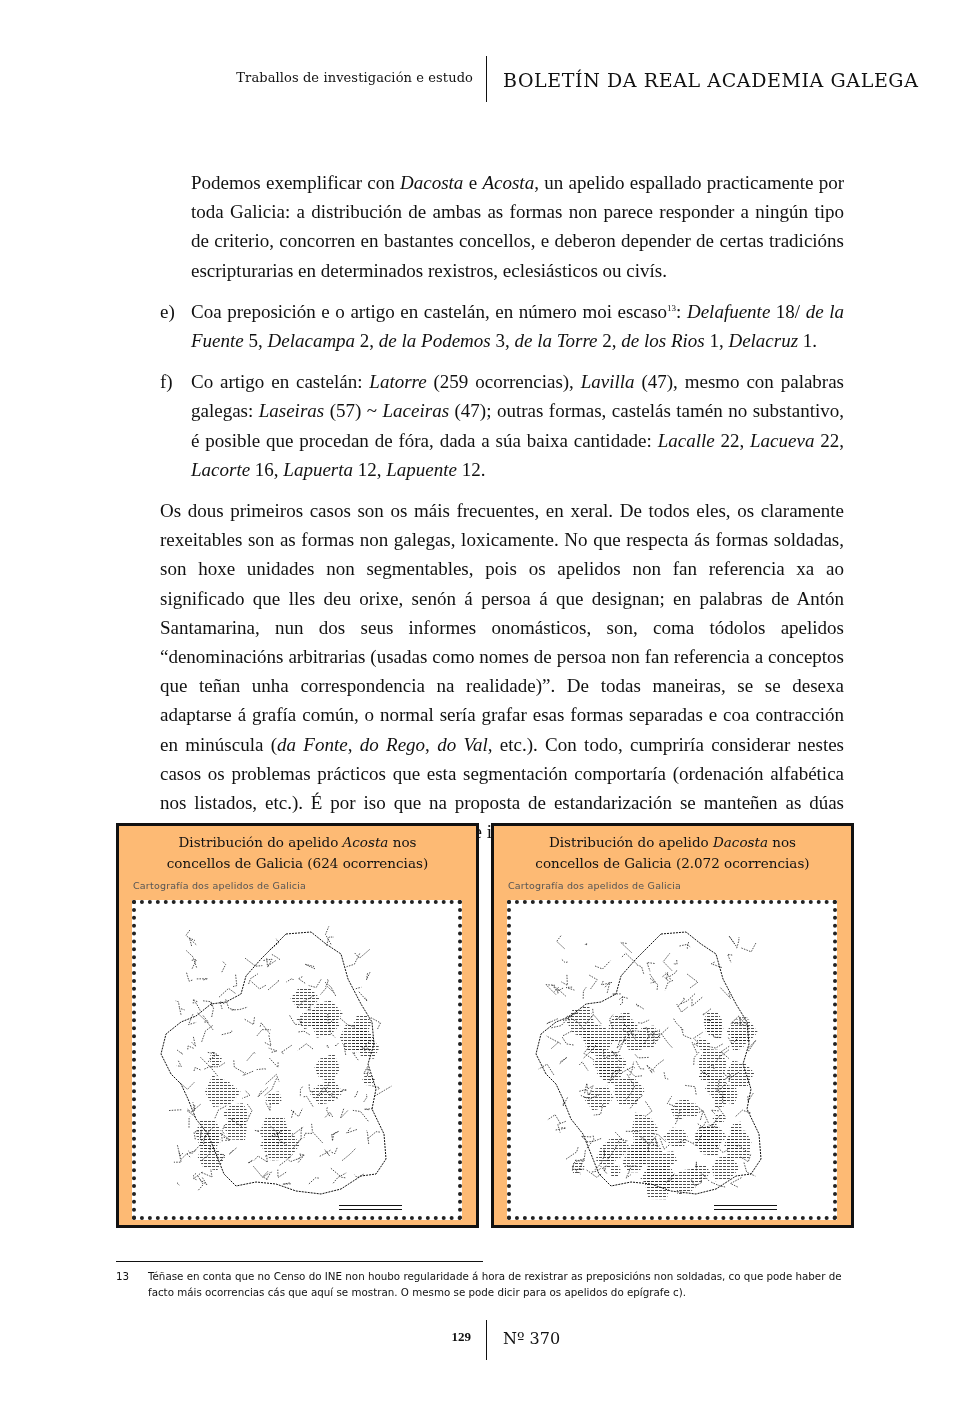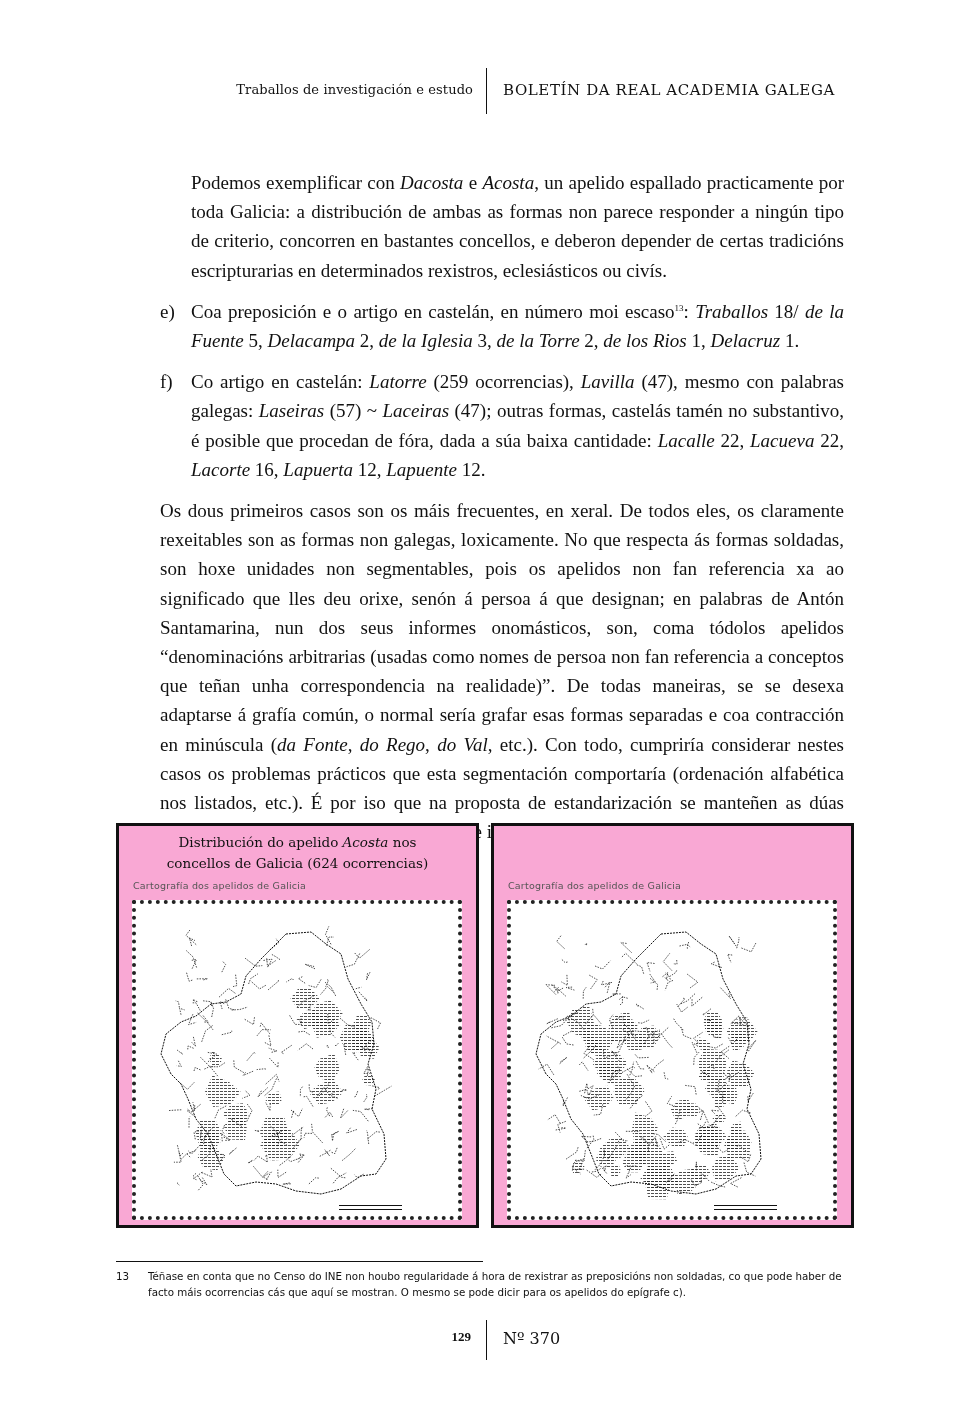--- a/index.html
+++ b/index.html
@@ -1,48 +1,48 @@
 <!DOCTYPE html>
 <html><head>
   <meta charset="utf-8">
   <style>
     html, body { margin: 0; padding: 0; background: #ffffff; }
     body {
       width: 975px; height: 1417px; position: relative; overflow: hidden;
       font-family: "DejaVu Serif", serif; color: #111;
     }
     .running-head {
-      position: absolute; top: 68px; left: 0; width: 975px; height: 48px;
+      position: absolute; top: 56px; left: 0; width: 975px; height: 48px;
     }
     .rh-left {
       position: absolute; right: 502px; top: 14px;
       font-size: 13px; letter-spacing: 0.1px; white-space: nowrap;
     }
     .rh-divider {
       position: absolute; left: 486px; top: 0; width: 1px; height: 46px; background: #111;
     }
     .rh-right {
       position: absolute; left: 503px; top: 13px;
-      font-size: 15px; letter-spacing: 0.6px; white-space: nowrap;
+      font-size: 19px; letter-spacing: 0.6px; white-space: nowrap;
     }
 
     .text-block {
       position: absolute; left: 148px; width: 708px;
       font-family: "Liberation Serif", serif; font-size: 19px; line-height: 29.2px;
       text-align: justify;
     }
     .text-block p { margin: 12px; }
     .para-indented { padding-left: 31px; }
     .list-item { position: relative; padding-left: 31px; }
     .list-marker { position: absolute; left: 0; top: 0; }
     sup { font-size: 9px; line-height: 0; vertical-align: 7px; }
 
     .figure {
       position: absolute; top: 823px; width: 363px; height: 405px;
-      border: 3px solid #111; box-sizing: border-box; background: #f9a8d4;
+      border: 3px solid #111; box-sizing: border-box; background: #fdba74;
     }
     .fig-left { left: 116px; }
     .fig-right { left: 491px; }
     .fig-title {
       position: absolute; top: 6px; left: 0; width: 100%;
       text-align: center; font-family: "DejaVu Serif", serif; font-size: 13.5px; line-height: 21px;
     }
     .fig-sub {
       position: absolute; top: 54px; left: 14px;
       font-family: "DejaVu Sans", sans-serif; font-size: 9.5px; color: #555; letter-spacing: 0.2px;
@@ -88,21 +88,21 @@
 <div class="running-head">
   <span class="rh-left">Traballos de investigación e estudo</span>
   <div class="rh-divider"></div>
   <span class="rh-right">BOLETÍN DA REAL ACADEMIA GALEGA</span>
 </div>
 
 <div class="text-block" style="top:156px;">
   <p class="para-indented"><span>Podemos exemplificar con </span><em>Dacosta</em><span> e </span><em>Acosta</em><span>, un apelido espallado practicamente por toda Galicia: a distribución de ambas as formas non parece responder a ningún tipo de criterio, concorren en bastantes concellos, e deberon depender de certas tradicións escripturarias en determinados rexistros, eclesiásticos ou civís.</span></p>
   <p class="list-item">
     <span class="list-marker">e)</span>
-    <span><span>Coa preposición e o artigo en castelán, en número moi escaso</span><sup>13</sup><span>: </span><em>Traballos</em><span> 18/ </span><em>de la Fuente</em><span> 5, </span><em>Delacampa</em><span> 2, </span><em>de la Iglesia</em><span> 3, </span><em>de la Torre</em><span> 2, </span><em>de los Rios</em><span> 1, </span><em>Delacruz</em><span> 1.</span></span>
+    <span><span>Coa preposición e o artigo en castelán, en número moi escaso</span><sup>13</sup><span>: </span><em>Delafuente</em><span> 18/ </span><em>de la Fuente</em><span> 5, </span><em>Delacampa</em><span> 2, </span><em>de la Podemos</em><span> 3, </span><em>de la Torre</em><span> 2, </span><em>de los Rios</em><span> 1, </span><em>Delacruz</em><span> 1.</span></span>
   </p>
   <p class="list-item">
     <span class="list-marker">f)</span>
     <span><span>Co artigo en castelán: </span><em>Latorre</em><span> (259 ocorrencias), </span><em>Lavilla</em><span> (47), mesmo con palabras galegas: </span><em>Laseiras</em><span> (57) ~ </span><em>Laceiras</em><span> (47); outras formas, castelás tamén no substantivo, é posible que procedan de fóra, dada a súa baixa cantidade: </span><em>Lacalle</em><span> 22, </span><em>Lacueva</em><span> 22, </span><em>Lacorte</em><span> 16, </span><em>Lapuerta</em><span> 12, </span><em>Lapuente</em><span> 12.</span></span>
   </p>
   <p><span>Os dous primeiros casos son os máis frecuentes, en xeral. De todos eles, os claramente rexeitables son as formas non galegas, loxicamente. No que respecta ás formas soldadas, son hoxe unidades non segmentables, pois os apelidos non fan referencia xa ao significado que lles deu orixe, senón á persoa á que designan; en palabras de Antón Santamarina, nun dos seus informes onomásticos, son, coma tódolos apelidos “denominacións arbitrarias (usadas como nomes de persoa non fan referencia a conceptos que teñan unha correspondencia na realidade)”. De todas maneiras, se se desexa adaptarse á grafía común, o normal sería grafar esas formas separadas e coa contracción en minúscula (</span><em>da Fonte</em><span>, </span><em>do Rego</em><span>, </span><em>do Val</em><span>, etc.). Con todo, cumpriría considerar nestes casos os problemas prácticos que esta segmentación comportaría (ordenación alfabética nos listados, etc.). É por iso que na proposta de estandarización se manteñen as dúas posibilidades: </span><em>da Ponte/Daponte</em><span>, en pé de igualdade.</span></p>
 </div>
 
 <div class="figure fig-left">
   <div class="fig-title">
@@ -309,20 +309,24 @@
         <path d="M99.6 70.7 L100.8 81.6 L97.0 82.6" fill="none" stroke="#222" stroke-width="0.8" stroke-dasharray="1.5 1.2"></path>
         <path d="M195.0 40.3 L189.5 30.5 L192.8 22.4" fill="none" stroke="#222" stroke-width="0.8" stroke-dasharray="1.5 1.2"></path>
         <path d="M88.6 221.1 L86.0 227.0 L88.3 229.7" fill="none" stroke="#222" stroke-width="0.8" stroke-dasharray="1.5 1.2"></path>
         <polygon points="150,30 175,28 190,40 205,50 212,75 225,100 236,118 238,140 232,160 240,185 236,205 248,230 250,255 240,270 225,272 205,285 185,290 160,287 140,280 120,278 100,282 88,270 80,250 72,230 60,215 52,195 45,180 35,170 25,150 30,130 45,118 60,112 75,100 90,98 105,90 110,72 125,55 140,40" fill="none" stroke="#111" stroke-width="1" stroke-dasharray="2 1"></polygon>
       </svg>
     <div class="scale-bar"></div>
   </div>
 </div>
 
 <div class="figure fig-right">
+  <div class="fig-title">
+    <span>Distribución do apelido </span><em>Dacosta</em><span> nos</span><br>
+    <span>concellos de Galicia (2.072 ocorrencias)</span>
+  </div>
   <div class="fig-sub">Cartografía dos apelidos de Galicia</div>
   <div class="map-frame">
     <svg viewBox="0 0 322 312" preserveAspectRatio="none">
         <defs>
           <pattern id="hatch1" width="4" height="3" patternUnits="userSpaceOnUse">
             <rect x="0" y="1" width="3" height="0.8" fill="#222"></rect>
           </pattern>
         </defs>
         <polygon points="122.5,122.7 117.4,136.7 100.1,138.5 97.4,122.7 102.9,111.6 117.9,107.7" fill="url(#hatch1)"></polygon>
         <polygon points="104.6,133.1 95.5,148.8 78.7,146.5 70.4,133.1 77.8,118.3 92.6,122.4" fill="url(#hatch1)"></polygon>

